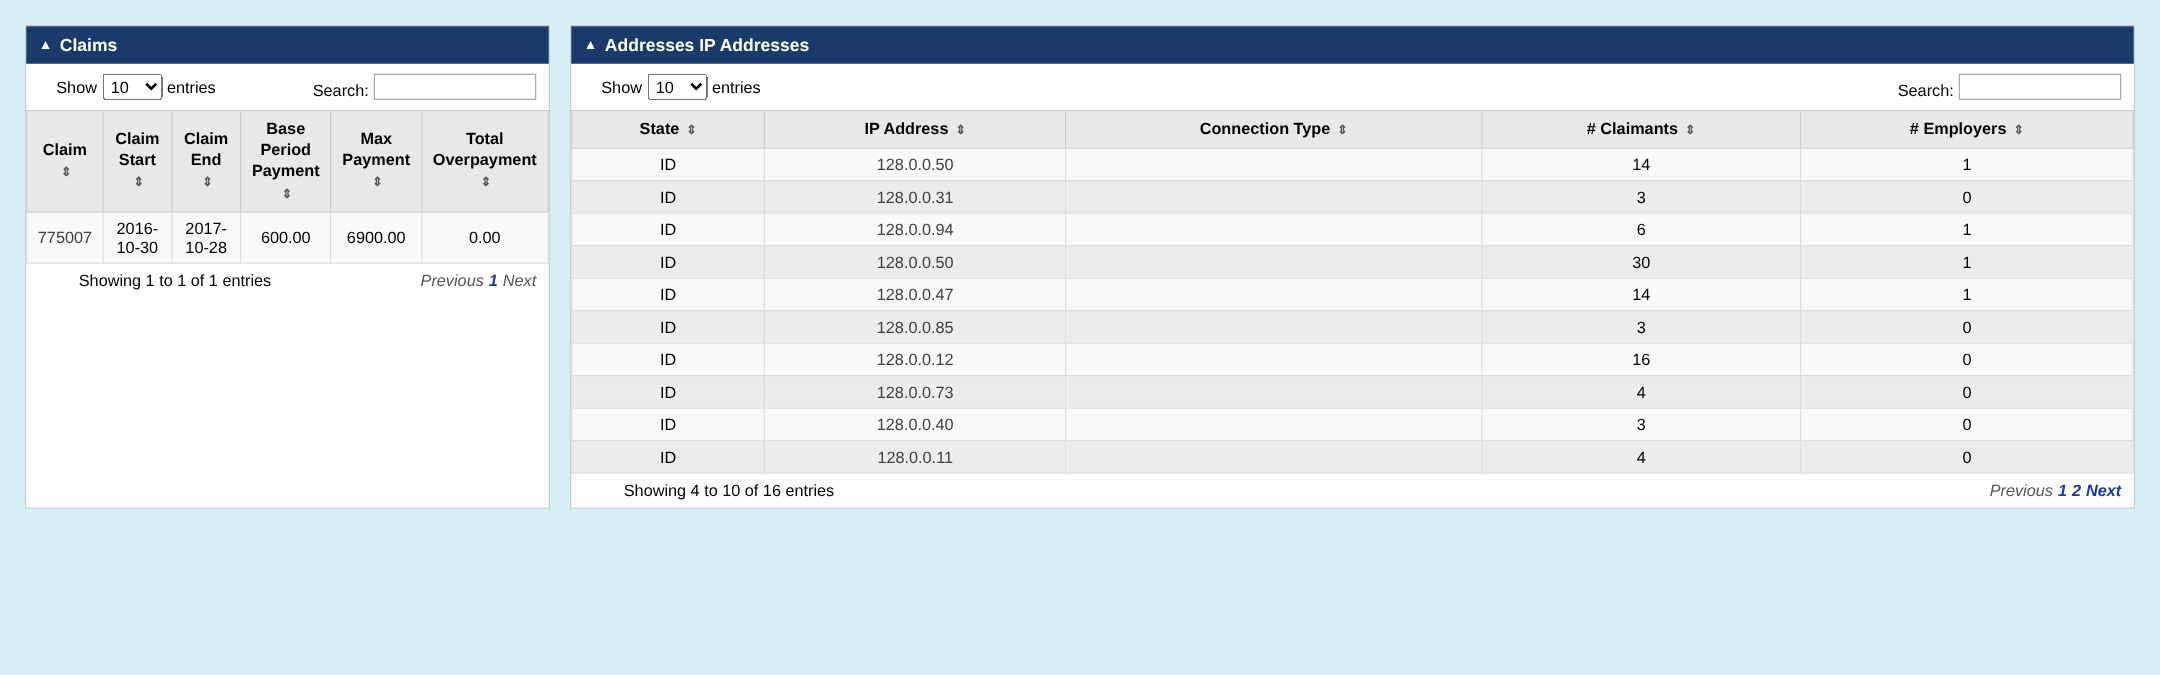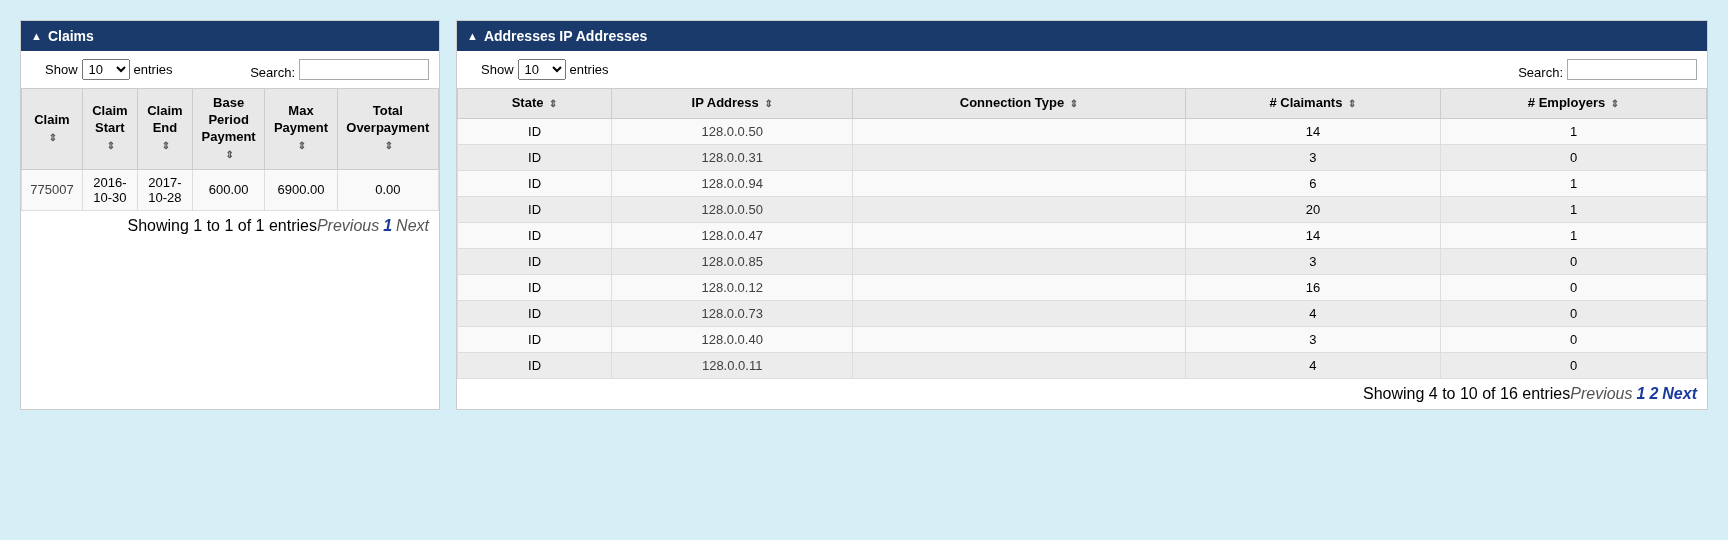--- a/index.html
+++ b/index.html
@@ -95,24 +95,24 @@
       color: #404040;
       text-decoration: none;
     }
     .sort-icon {
       font-size: 10px;
       color: #555;
       margin-left: 2px;
     }
     .panel-footer {
       display: flex;
-      justify-content: flex-end;
+      justify-content: space-between;
       align-items: center;
       padding: 6px 10px;
-      font-size: 16px;
+      font-size: 13px;
       margin-left: 32px;
     }
     .pagination {
       display: flex;
       gap: 4px;
       align-items: center;
       color: #555;
       font-style: italic;
     }
     .pagination a {
@@ -231,21 +231,21 @@
       <td>ID</td>
       <td><a href="#">128.0.0.94</a></td>
       <td></td>
       <td>6</td>
       <td>1</td>
     </tr>
           <tr>
       <td>ID</td>
       <td><a href="#">128.0.0.50</a></td>
       <td></td>
-      <td>20</td>
+      <td>30</td>
       <td>1</td>
     </tr>
           <tr>
       <td>ID</td>
       <td><a href="#">128.0.0.47</a></td>
       <td></td>
       <td>14</td>
       <td>1</td>
     </tr>
           <tr>

